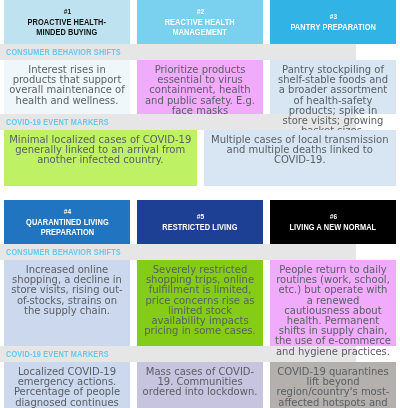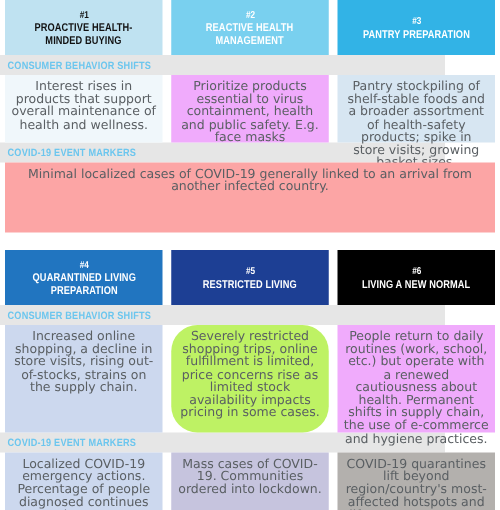--- a/index.html
+++ b/index.html
@@ -145,21 +145,22 @@
       <div class="cell" style="background: rgb(240, 247, 251); color: rgb(90, 95, 99);">Interest rises in products that support overall maintenance of health and wellness.</div>
       <div class="cell" style="background: #f0abfc; color: rgb(90, 95, 99);">Prioritize products essential to virus containment, health and public safety. E.g. face masks</div>
       <div class="cell" style="background: rgb(215, 230, 242); color: rgb(90, 95, 99);">Pantry stockpiling of shelf-stable foods and a broader assortment of health-safety products; spike in store visits; growing basket sizes.</div>
     </div>
 
     <div class="section-bar" style="background: rgb(230, 230, 230);">
       <span class="slabel" style="color: rgb(108, 198, 238);">COVID-19 EVENT MARKERS</span>
     </div>
 
     <div class="body-row row-events-top">
-      <div class="cell" style="background: #fca5a5; color: rgb(90, 95, 99);">Minimal localized cases of COVID-19 generally linked to an arrival from another infected country.</div>
+      <div class="cell" style="background: #bef264; color: rgb(90, 95, 99);">Minimal localized cases of COVID-19 generally linked to an arrival from another infected country.</div>
+      <div class="cell" style="background: rgb(215, 230, 242); color: rgb(90, 95, 99);">Multiple cases of local transmission and multiple deaths linked to COVID-19.</div>
     </div>
   </div>
 
   <div class="half half-bottom">
 
     <div class="headers">
       <div class="col-header" style="background: rgb(33, 117, 192); color: rgb(255, 255, 255);">
         <div class="hnum">#4</div>
         <div class="htitle">QUARANTINED LIVING
 PREPARATION</div>
@@ -173,21 +174,21 @@
         <div class="htitle">LIVING A NEW NORMAL</div>
       </div>
     </div>
 
     <div class="section-bar" style="background: rgb(230, 230, 230);">
       <span class="slabel" style="color: rgb(108, 198, 238);">CONSUMER BEHAVIOR SHIFTS</span>
     </div>
 
     <div class="body-row row-behavior-bot">
       <div class="cell" style="background: rgb(204, 216, 238); color: rgb(90, 95, 99);">Increased online shopping, a decline in store visits, rising out-of-stocks, strains on the supply chain.</div>
-      <div class="cell" style="background: #bef264; color: rgb(90, 95, 99); border-radius: 21px;">Severely restricted shopping trips, online fulfillment is limited, price concerns rise as limited stock availability impacts pricing in some cases.</div>
+      <div class="cell" style="background: #84cc16; color: rgb(90, 95, 99);">Severely restricted shopping trips, online fulfillment is limited, price concerns rise as limited stock availability impacts pricing in some cases.</div>
       <div class="cell" style="background: #f0abfc; color: rgb(90, 95, 99);">People return to daily routines (work, school, etc.) but operate with a renewed cautiousness about health. Permanent shifts in supply chain, the use of e-commerce and hygiene practices.</div>
     </div>
 
     <div class="section-bar" style="background: rgb(230, 230, 230);">
       <span class="slabel" style="color: rgb(108, 198, 238);">COVID-19 EVENT MARKERS</span>
     </div>
 
     <div class="body-row row-events-bot">
       <div class="cell" style="background: rgb(204, 216, 238); color: rgb(90, 95, 99);">Localized COVID-19 emergency actions. Percentage of people diagnosed continues to increase.</div>
       <div class="cell" style="background: rgb(198, 196, 222); color: rgb(90, 95, 99);">Mass cases of COVID-19. Communities ordered into lockdown.</div>

